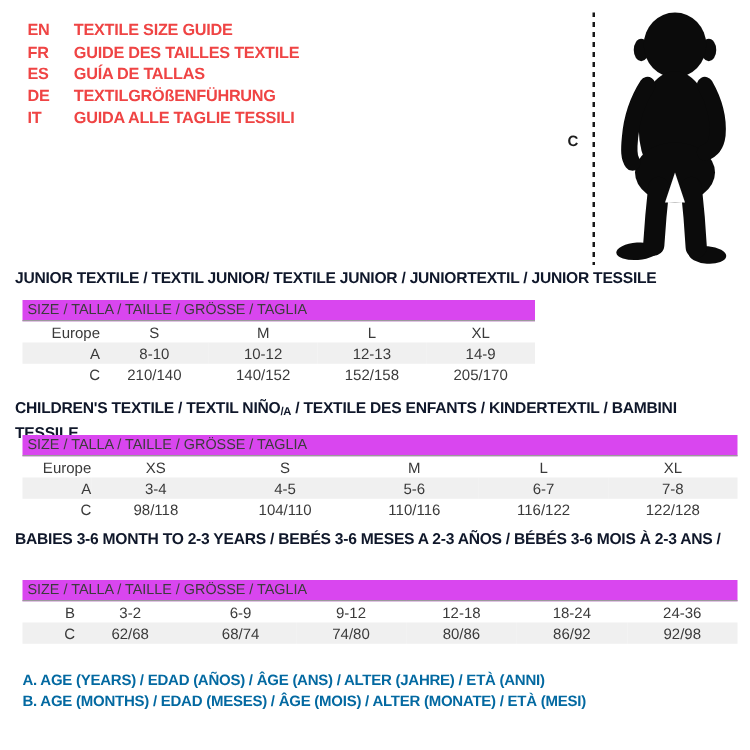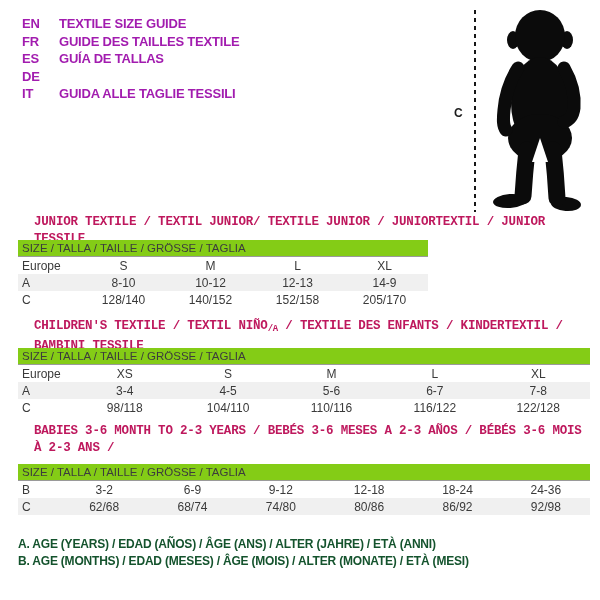--- a/index.html
+++ b/index.html
@@ -2,52 +2,52 @@
 <html><head>
 <meta charset="utf-8">
 <style>
   html,body{margin:0;padding:0;background:#ffffff;}
   .page{
     position:relative;width:600px;height:600px;background:#ffffff;overflow:hidden;
     font-family:"Liberation Sans","DejaVu Sans",sans-serif;color:#222;
   }
   
   .langs{position:absolute;top:15px;left:22px;}
-  .lang-row{display:flex;line-height:17.5px;font-size:13px;font-weight:bold;color:#a21caf;letter-spacing:-0.2px;}
+  .lang-row{display:flex;line-height:17.5px;font-size:13px;font-weight:bold;color:#ef4444;letter-spacing:-0.2px;}
   .lang-row .code{width:37px;flex:0 0 37px;}
   
   .figure{position:absolute;top:8px;left:448px;width:150px;height:208px;}
   .dash-line{
     position:absolute;left:26px;top:2px;width:2px;height:202px;
     background:repeating-linear-gradient(to bottom,#161616 0 4px,transparent 4px 8px);
   }
   .c-label{position:absolute;left:6px;top:98px;font-size:12px;font-weight:bold;color:#1c1c1c;}
   .baby-svg{position:absolute;left:34px;top:0;}
   
   .sec-title{
-    position:absolute;left:34px;right:10px;font-size:12.5px;font-weight:bold;color:#be185d;
-    letter-spacing:-0.2px;line-height:17px;font-family:Liberation Mono, monospace;
+    position:absolute;left:12px;right:10px;font-size:12.5px;font-weight:bold;color:#0f172a;
+    letter-spacing:-0.2px;line-height:17px;
   }
   .sec-title sub{font-size:9px;vertical-align:-2px;}
   
   table{border-collapse:collapse;table-layout:fixed;position:absolute;font-size:12px;color:#3a3a3a;}
   .t1{top:240px;left:18px;width:410px;}
   .t2{top:348px;left:18px;width:572px;}
   .t3{top:464px;left:18px;width:572px;}
   th.bar{
-    background:#84cc16;border-bottom:1px solid #9a9a9a;
+    background:#d946ef;border-bottom:1px solid #9a9a9a;
     font-weight:normal;text-align:left;color:#3c3c3c;font-size:11.5px;
     height:16px;padding:0 0 0 4px;
   }
   td{height:17px;padding:0;text-align:center;white-space:nowrap;}
-  td.lbl{text-align:left;padding-left:4px;}
+  td.lbl{text-align:right;padding-left:4px;}
   tr.shade td{background:#f0f0f0;}
   
   .notes{position:absolute;top:536px;left:18px;}
-  .note-line{font-size:12px;font-weight:bold;color:#14532d;line-height:17px;letter-spacing:-0.2px;}
+  .note-line{font-size:12px;font-weight:bold;color:#0369a1;line-height:17px;letter-spacing:-0.2px;}
 </style>
 </head>
 <body>
 
 <div class="page">
 
   <div class="langs">
     <div class="lang-row">
       <span class="code">EN</span>
       <span class="title">TEXTILE SIZE GUIDE</span>
@@ -55,20 +55,21 @@
     <div class="lang-row">
       <span class="code">FR</span>
       <span class="title">GUIDE DES TAILLES TEXTILE</span>
     </div>
     <div class="lang-row">
       <span class="code">ES</span>
       <span class="title">GUÍA DE TALLAS</span>
     </div>
     <div class="lang-row">
       <span class="code">DE</span>
+      <span class="title">TEXTILGRÖßENFÜHRUNG</span>
     </div>
     <div class="lang-row">
       <span class="code">IT</span>
       <span class="title">GUIDA ALLE TAGLIE TESSILI</span>
     </div>
   </div>
 
   <div class="figure">
     <div class="dash-line"></div>
     <span class="c-label">C</span>
@@ -114,21 +115,21 @@
     </tr>
     <tr class="shade">
       <td class="lbl">A</td>
       <td>8-10</td>
       <td>10-12</td>
       <td>12-13</td>
       <td>14-9</td>
     </tr>
     <tr>
       <td class="lbl">C</td>
-      <td>128/140</td>
+      <td>210/140</td>
       <td>140/152</td>
       <td>152/158</td>
       <td>205/170</td>
     </tr>
   </tbody>
     </table>
 
   <div class="sec-title" style="top:318px"><span>CHILDREN'S TEXTILE / TEXTIL NIÑO</span><sub>/A</sub><span> / TEXTILE DES ENFANTS / KINDERTEXTIL / BAMBINI TESSILE</span></div>
   <table class="t2">
     <colgroup>

